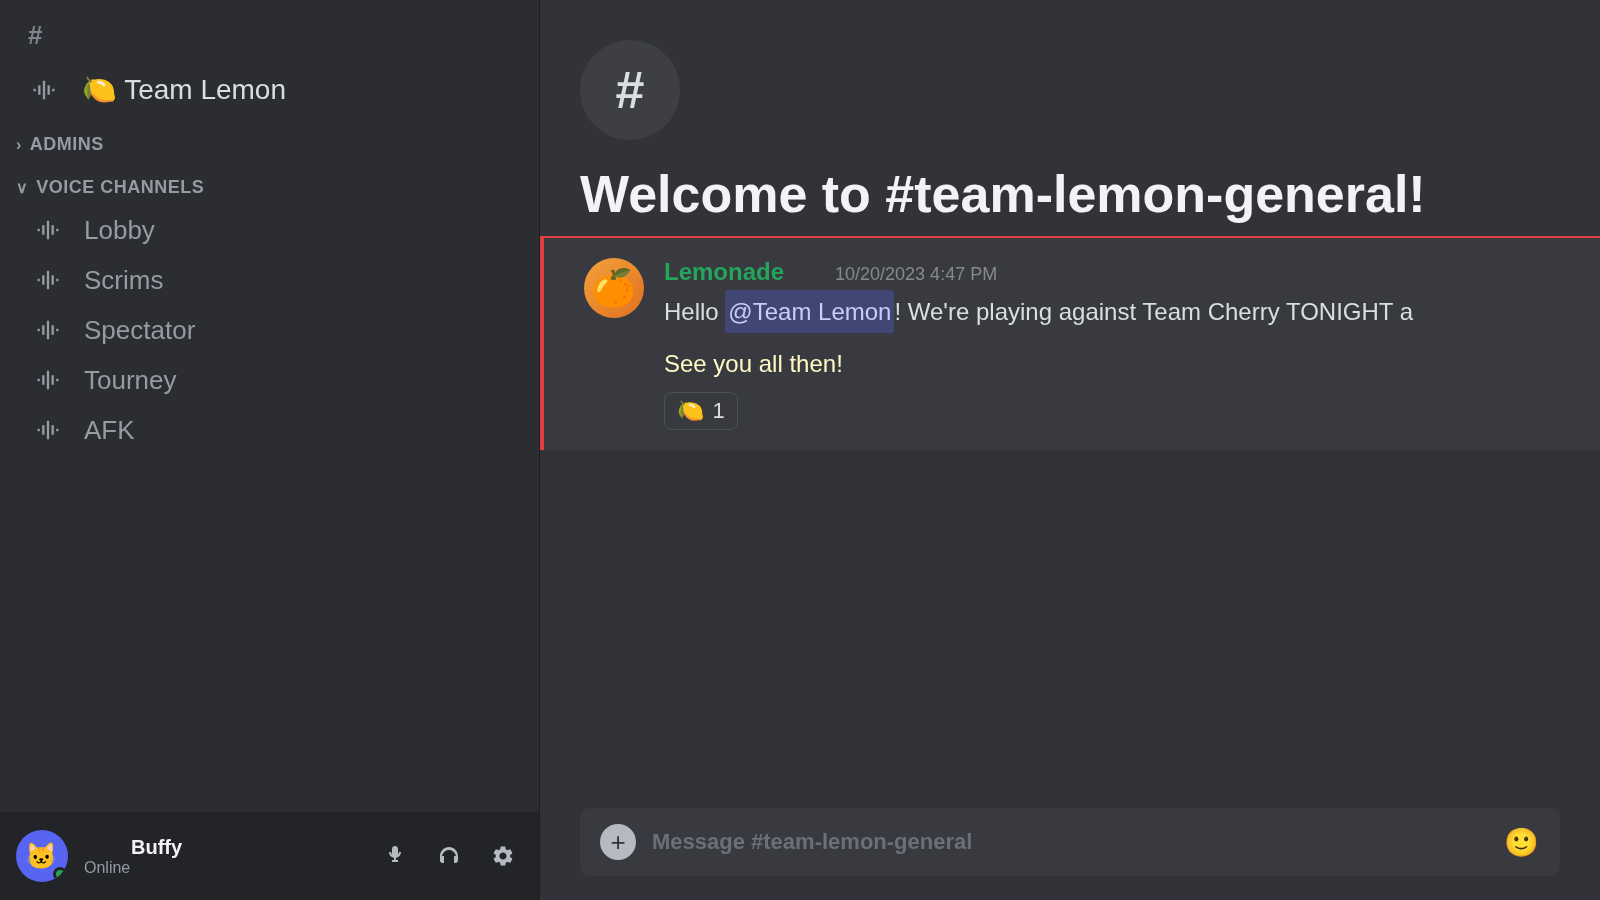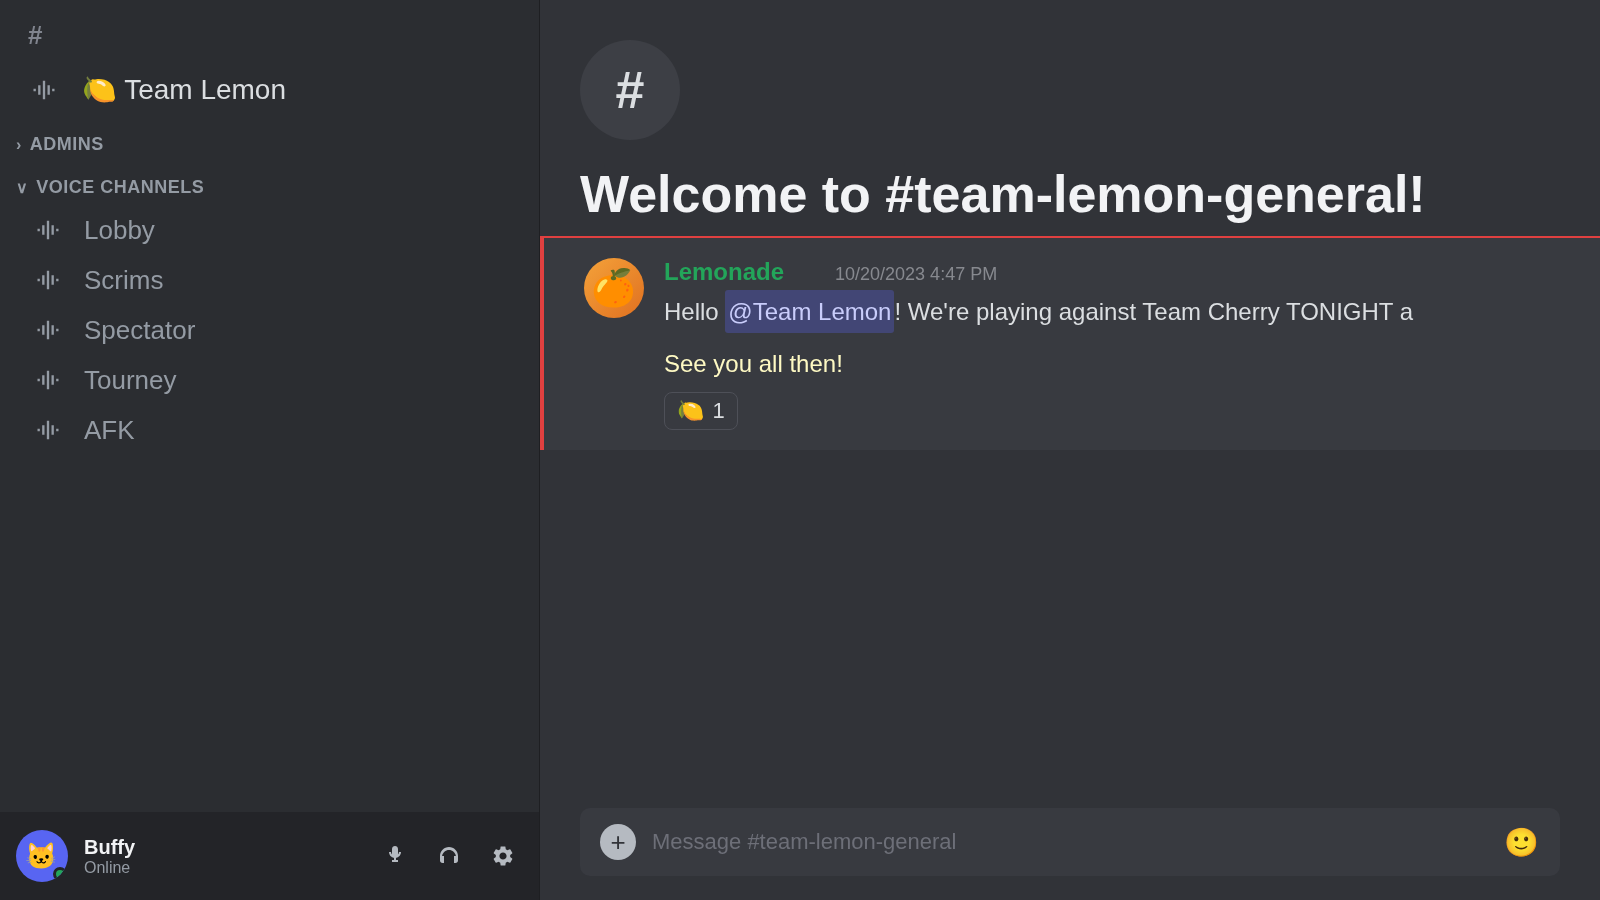--- a/index.html
+++ b/index.html
@@ -135,20 +135,21 @@
     }
 
     .user-info {
       flex: 1;
     }
 
     .user-name {
       color: #f2f3f5;
       font-size: 20px;
       font-weight: 600;
+      margin-left: 47px;
     }
 
     .user-status {
       color: #949ba4;
       font-size: 16px;
     }
 
     .user-controls {
       display: flex;
       align-items: center;
@@ -337,20 +338,21 @@
       font-weight: 300;
     }
 
     .input-field {
       flex: 1;
       background: transparent;
       border: none;
       outline: none;
       color: #dbdee1;
       font-size: 22px;
+      font-weight: bold;
     }
 
     .input-field::placeholder {
       color: #6d6f78;
     }
 
     .emoji-icon {
       width: 36px;
       height: 36px;
       display: flex;

